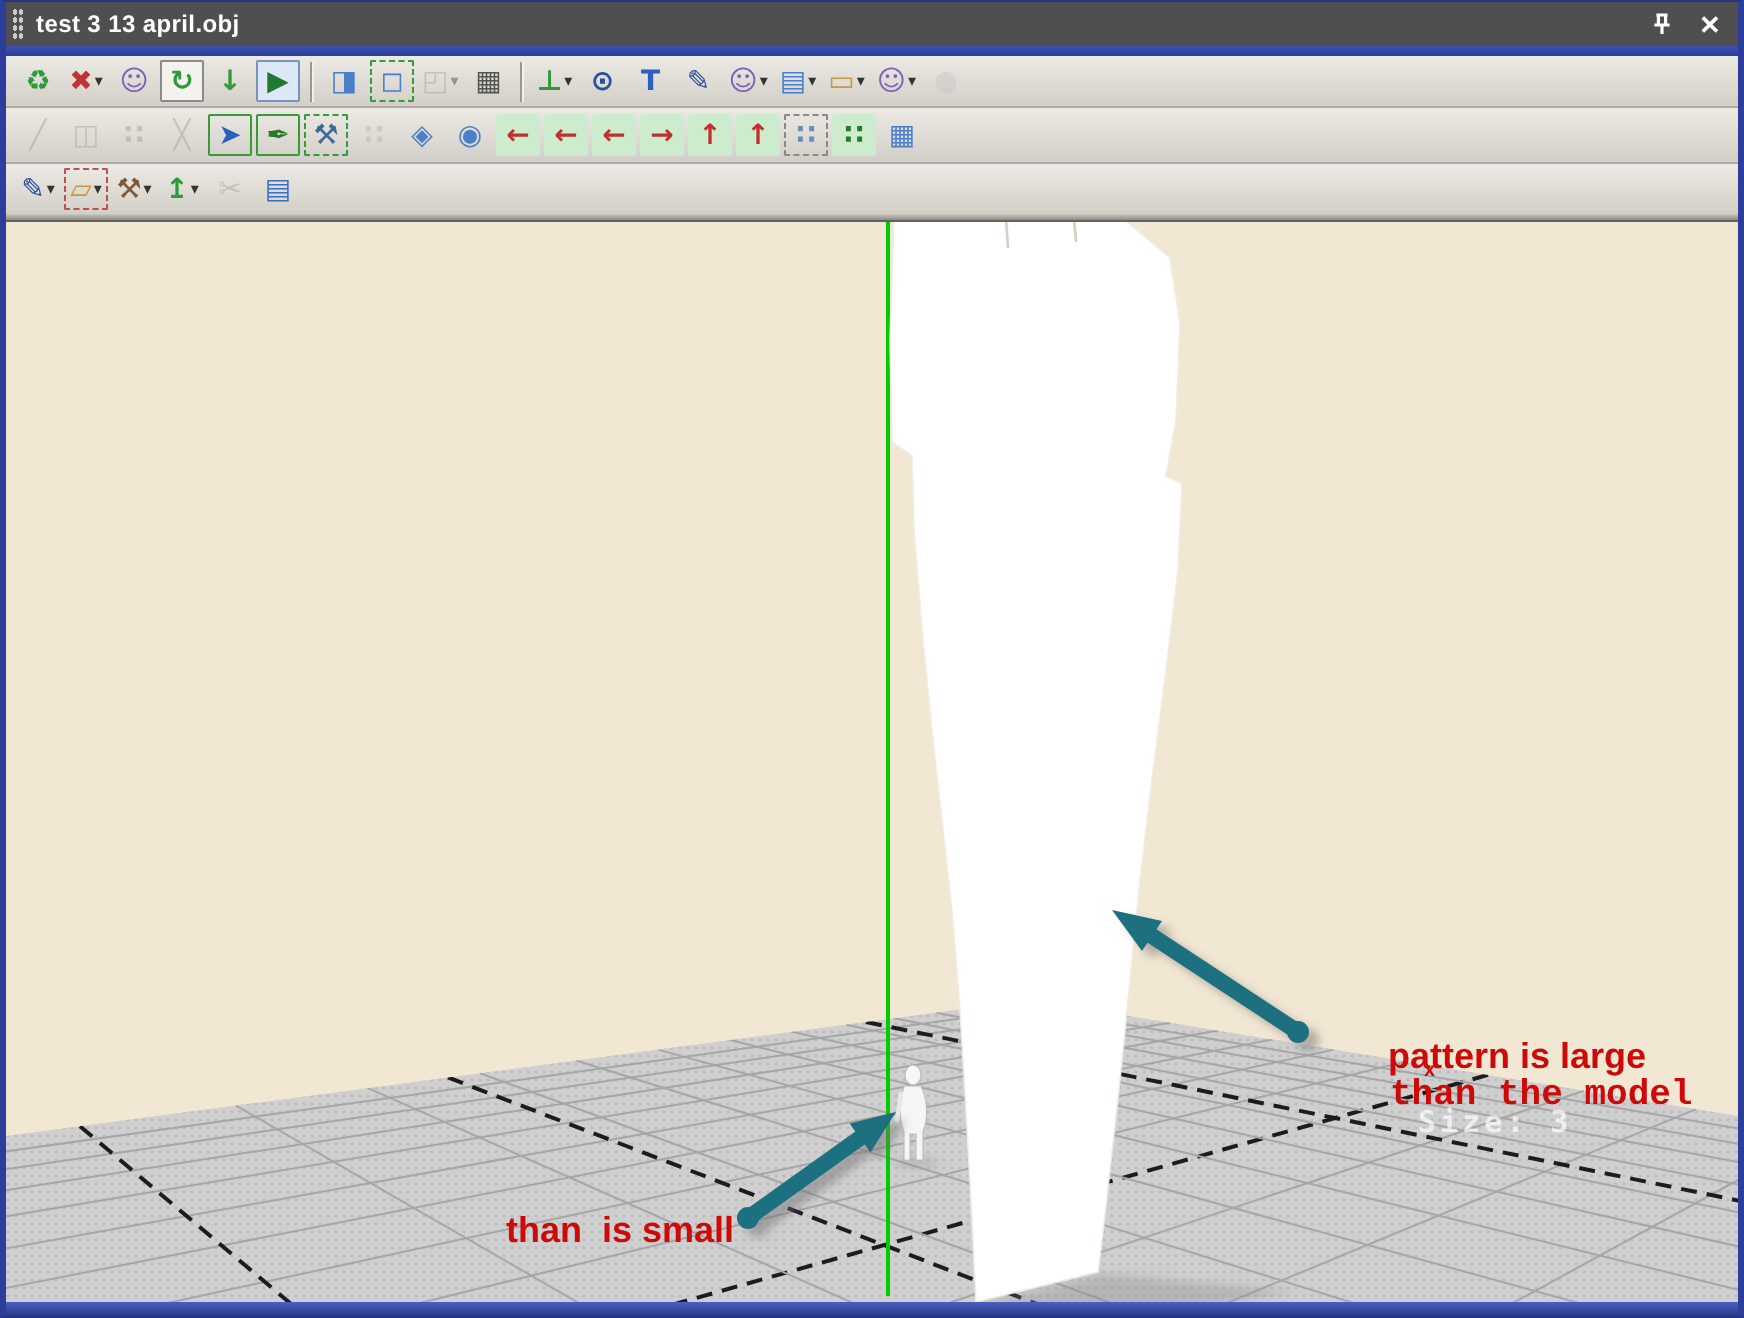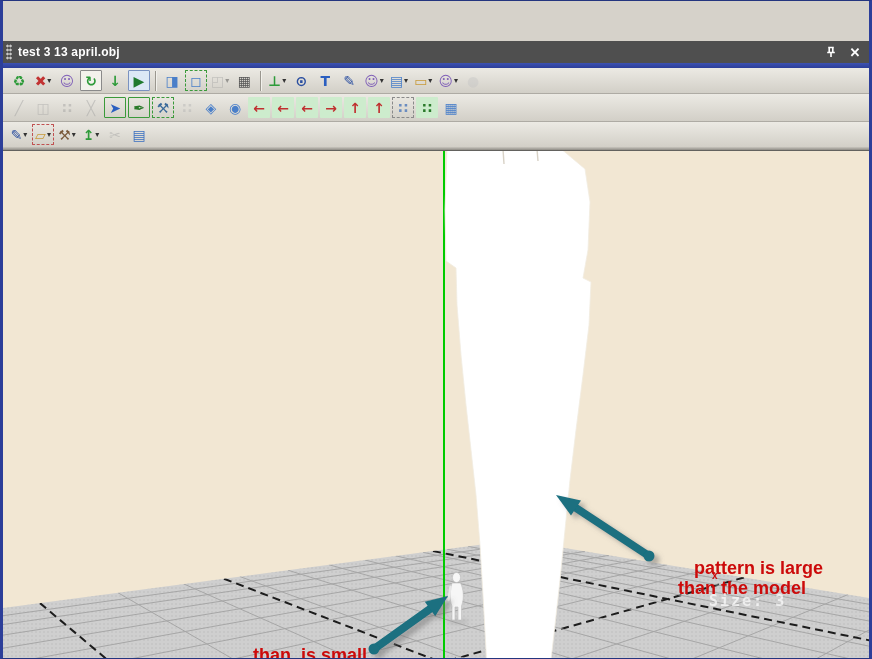--- a/index.html
+++ b/index.html
@@ -6,21 +6,21 @@
   *{box-sizing:border-box;}
   .window{
     position:relative;width:872px;height:659px;margin:0 auto;
     font-family:"Liberation Sans",sans-serif;
     border:1px solid #24357f;
     border-left:3px solid #2c3e99;border-right:3px solid #2c3e99;
     background:#d6d2ca;overflow:hidden;
   }
   .titlebar{
     position:relative;height:22px;background:#4f4f4f;
-    display:flex;align-items:center;color:#fff;margin-top:40px;
+    display:flex;align-items:center;color:#fff;
   }
   .titlebar .grip{
     width:6px;height:16px;margin-left:3px;
     background-image:radial-gradient(#c9c9c9 1px, transparent 1.2px);
     background-size:3px 4px;
   }
   .titlebar .title{font-size:12px;font-weight:bold;margin-left:6px;letter-spacing:.2px;}
   .titlebar .tb-btns{position:absolute;right:6px;top:0;height:22px;display:flex;align-items:center;gap:8px;}
   .tb-btn{width:16px;height:16px;display:flex;align-items:center;justify-content:center;color:#fff;cursor:default;}
   .tb-btn svg{display:block;}
@@ -316,19 +316,19 @@
 
       <g filter="url(#ash)">
         <line x1="646" y1="405" x2="573" y2="357" stroke="#1a7080" stroke-width="8" stroke-linecap="round"></line>
         <circle cx="646" cy="405" r="5.5" fill="#1a7080"></circle>
         <polygon points="553,344 578,349.5 568,364.5" fill="#1a7080"></polygon>
       </g>
     </svg>
 
     <div class="note" style="left:250px;top:494px;">than  is small</div>
     <div class="note" style="left:691px;top:407px;">pattern is large</div>
-    <div class="note" style="left:675px;top:427px;">than the model</div>
+    <div class="note" style="left:692px;top:427px;font-family:Liberation Mono, monospace;">than the model</div>
     <div class="note small-mark" style="left:709px;top:419px;">x</div>
     <div class="size-label" style="left:706px;top:441px;">Size: 3</div>
   </div>
 
   <div class="bottom-strip"></div>
 </div>
 
 </body></html>

